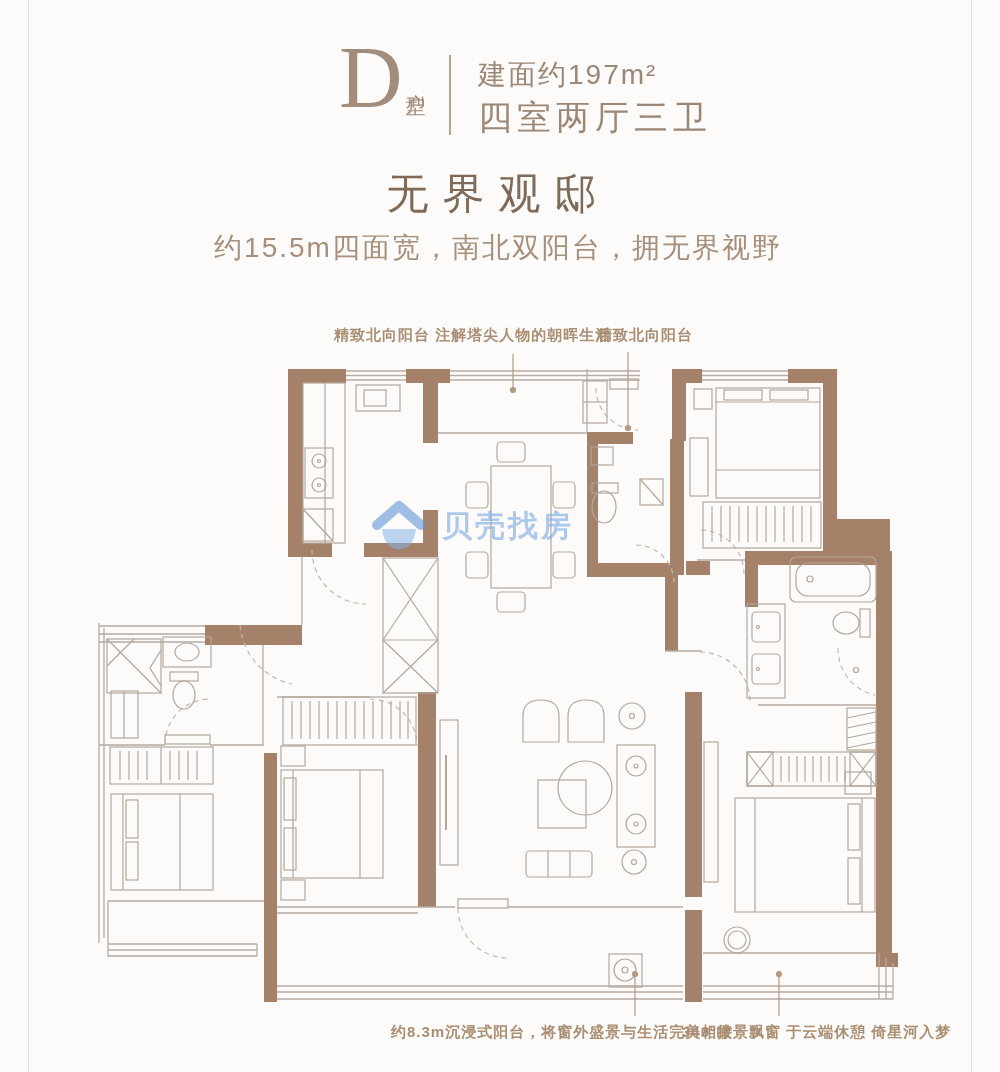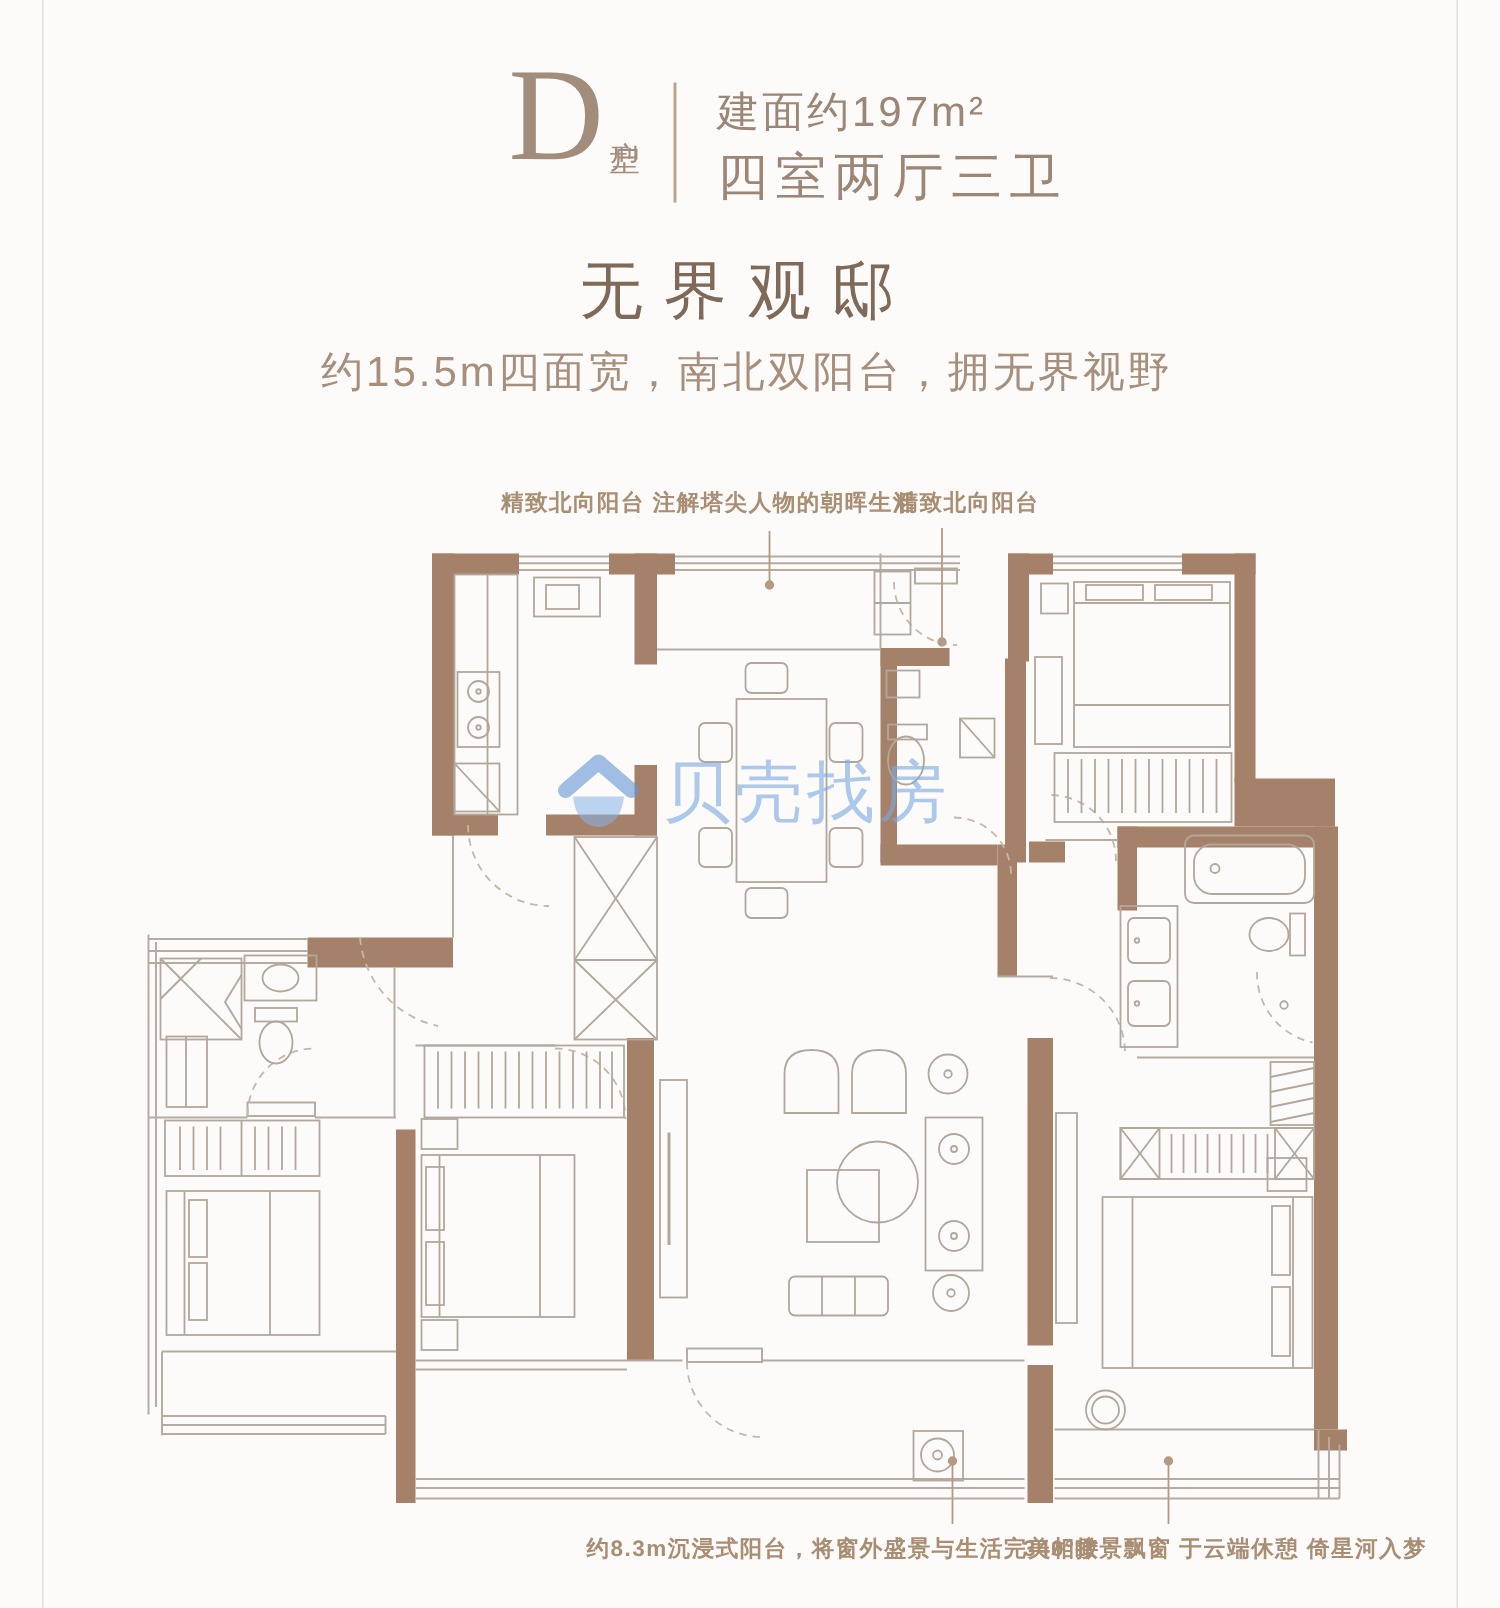--- a/index.html
+++ b/index.html
@@ -49,21 +49,21 @@
   .co-south{left:356px;top:1023px;margin-left:35px;}
   .co-bay{left:682px;top:1023px;}
 
   .plan-svg{position:absolute;left:0;top:0;}
 
   .watermark{
     position:absolute;left:370px;top:498px;display:flex;align-items:center;gap:14px;
     pointer-events:none;
   }
   .watermark .wm-text{
-    font-size:45px;letter-spacing:3px;font-weight:400;
+    font-size:30px;letter-spacing:3px;font-weight:700;
     color:rgba(122,168,226,0.62);white-space:nowrap;
   }
 </style>
 </head>
 <body>
 
 <div class="page">
   <div class="edge left"></div>
   <div class="edge right"></div>
 

